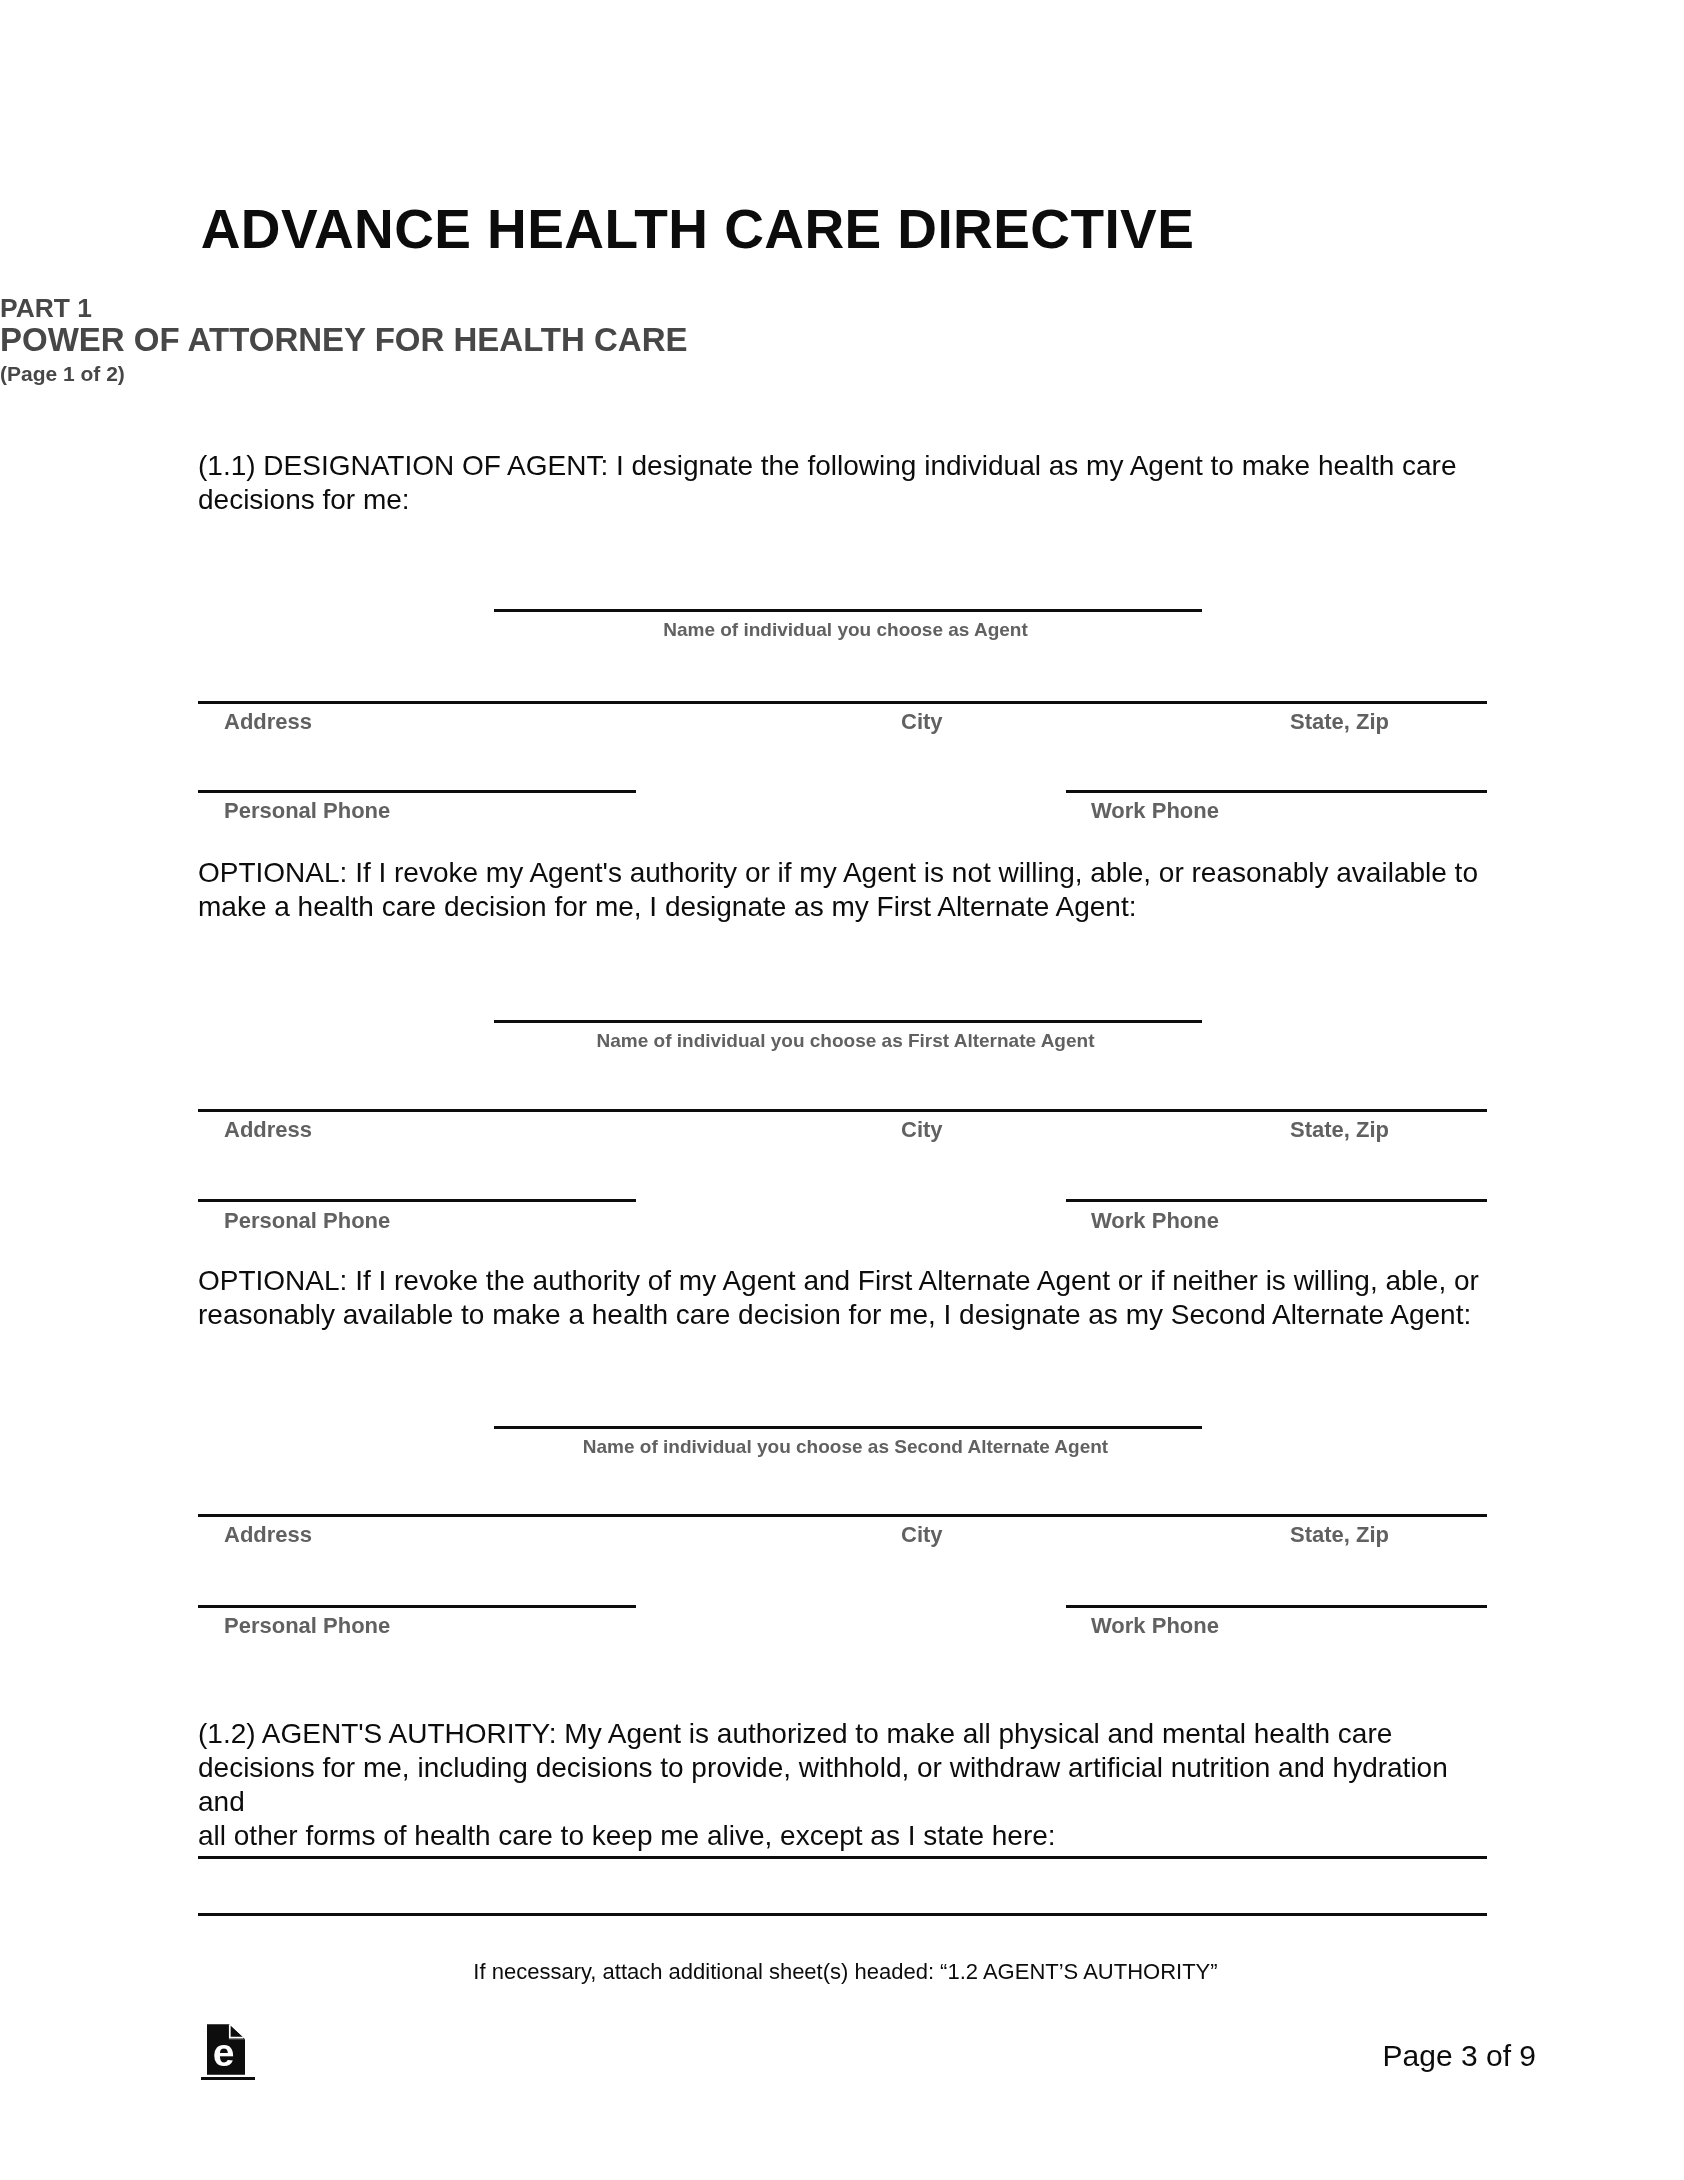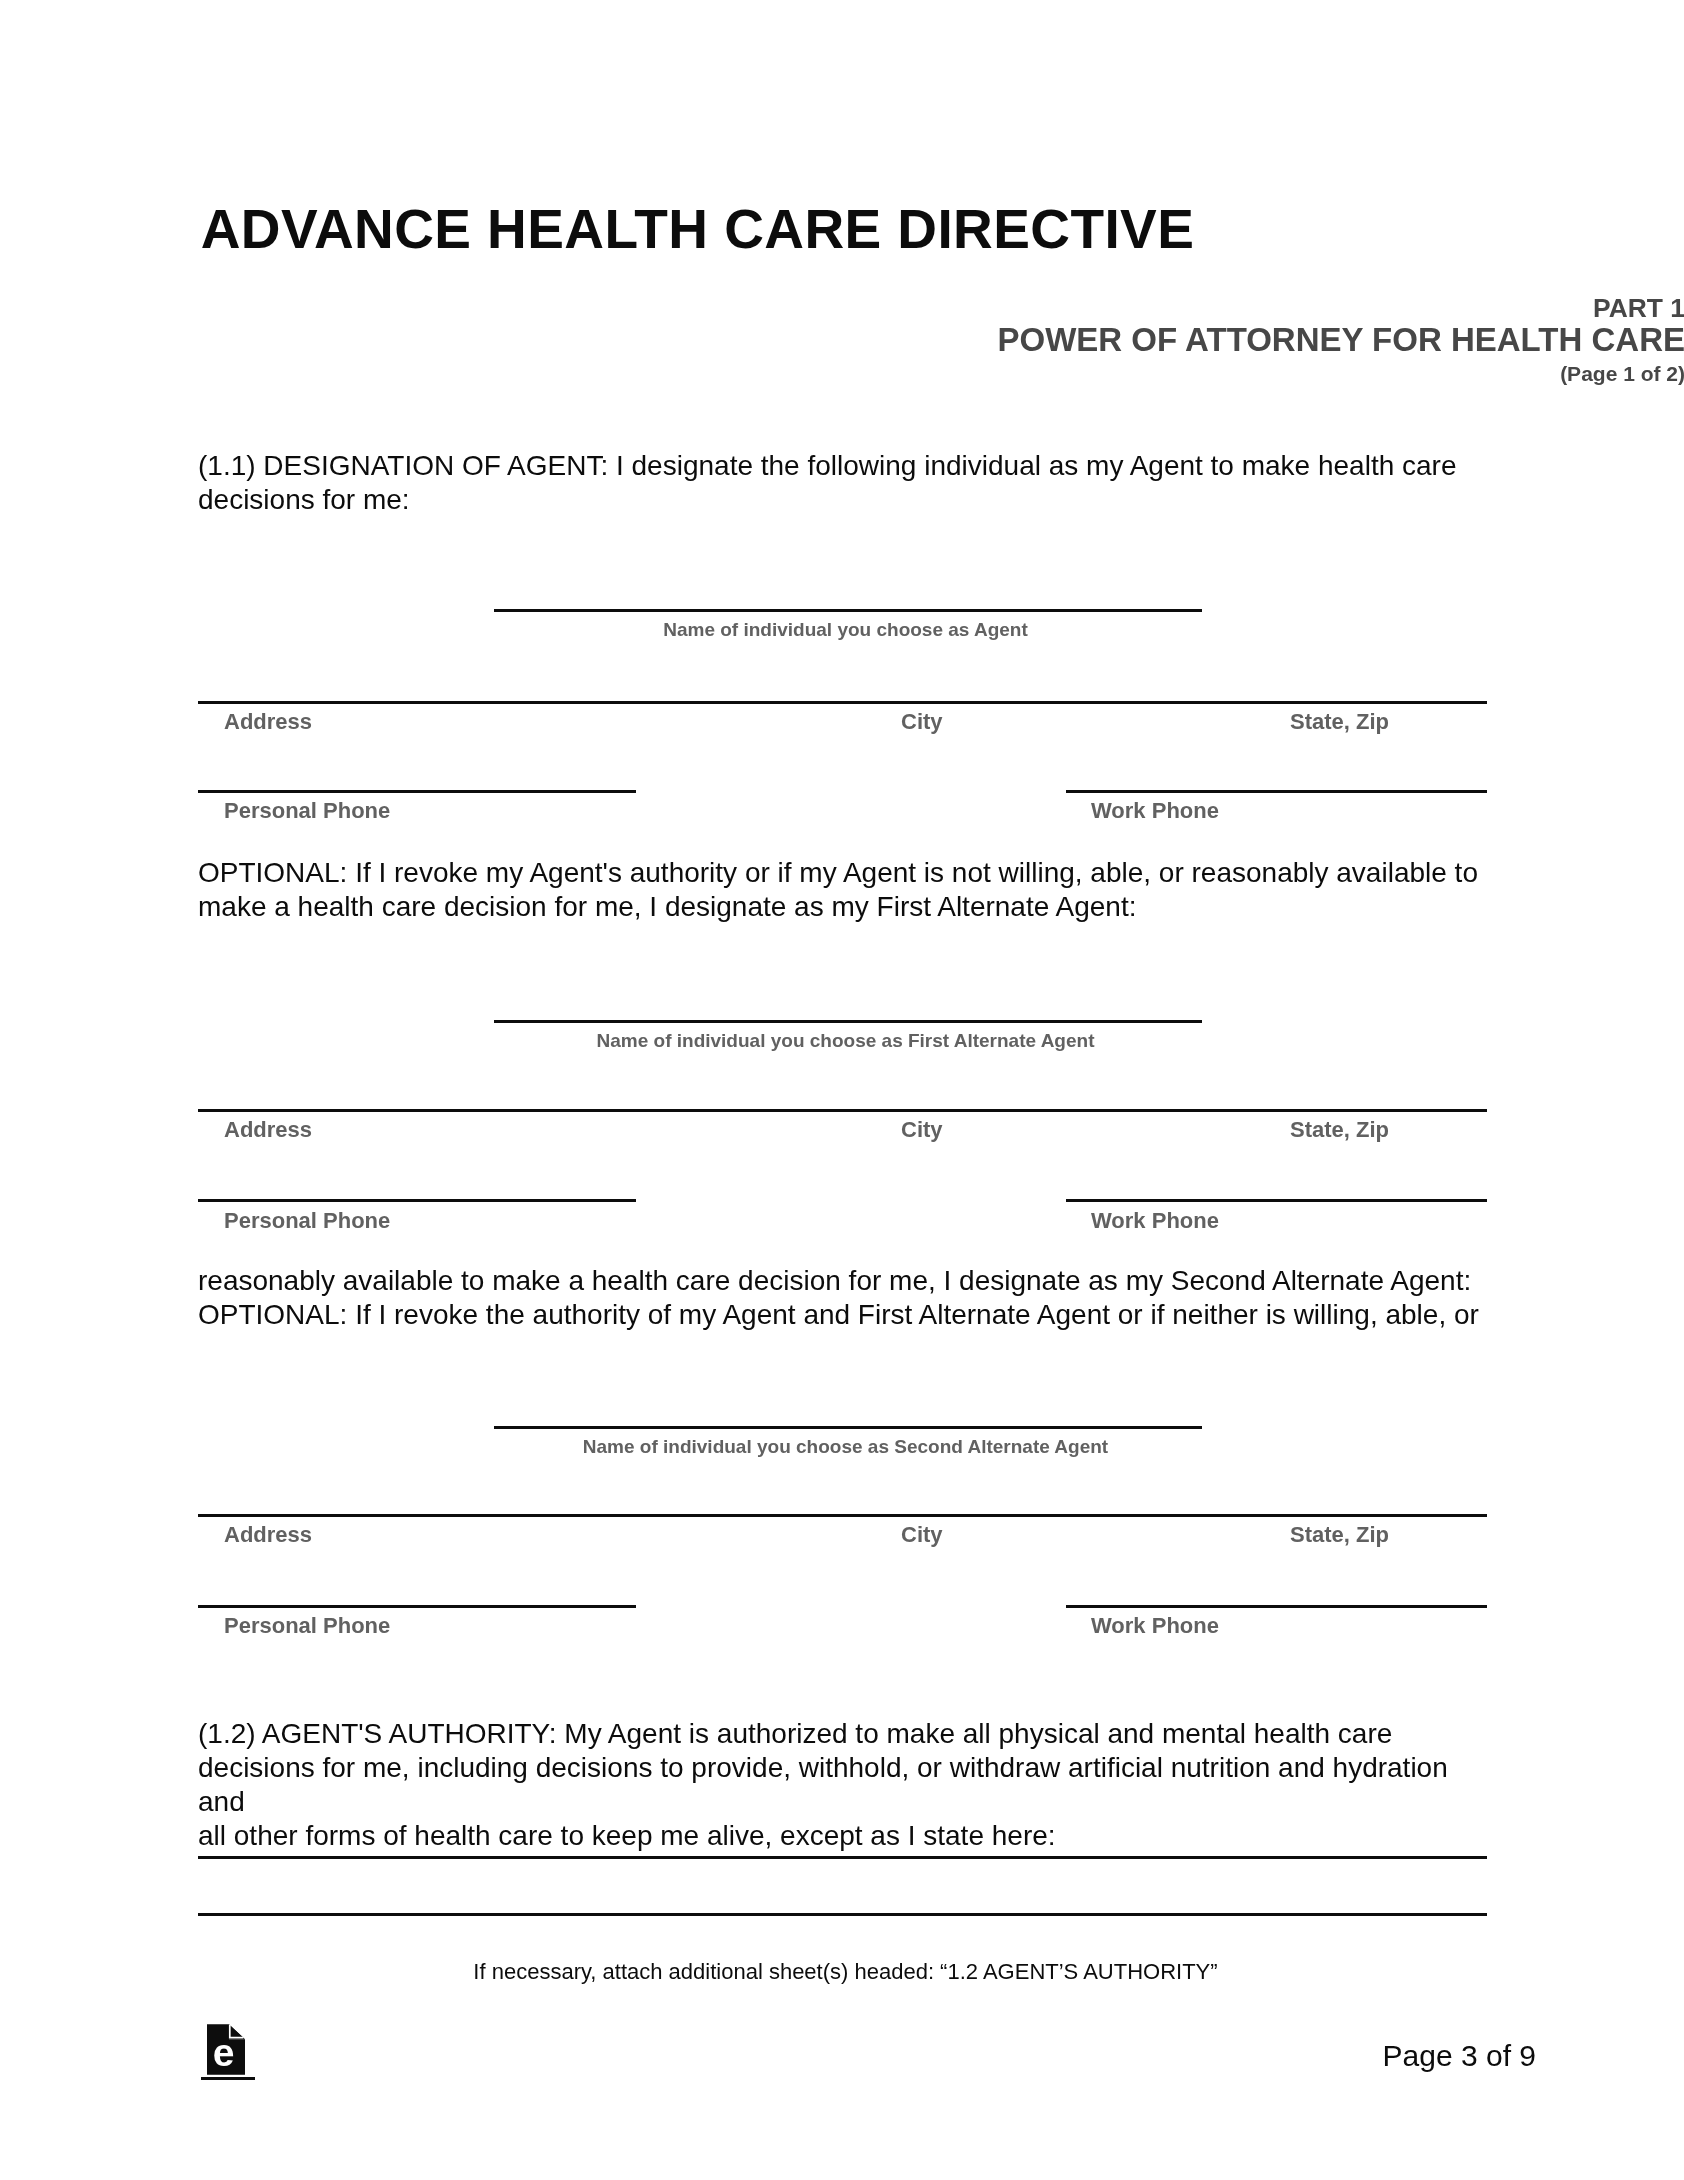--- a/index.html
+++ b/index.html
@@ -13,21 +13,21 @@
     overflow:hidden;
   }
   .abs{position:absolute;}
   .doc-title{
     left:0;top:196px;width:1395px;
     text-align:center;
     font-size:55px;line-height:66px;font-weight:bold;
     color:#0c0c0c;letter-spacing:0.4px;
   }
   .part-line{
-    left:0;width:1685px;text-align:right;
+    left:0;width:1685px;text-align:left;
     font-weight:bold;color:#474747;
   }
   .part-1{top:293px;font-size:26.4px;line-height:31px;}
   .part-2{top:324px;font-size:33px;line-height:31px;}
   .part-3{top:361px;font-size:21px;line-height:25.6px;}
   .para{
     left:198px;width:1295px;
     font-size:28px;line-height:34px;color:#0c0c0c;
   }
   .rule{
@@ -97,22 +97,22 @@
   <div class="abs field-label" style="left:224px;top:1119px;">Address</div>
   <div class="abs field-label" style="left:901px;top:1119px;">City</div>
   <div class="abs field-label" style="left:1290px;top:1119px;">State, Zip</div>
 
   <div class="abs rule" style="left:198px;top:1199px;width:438px;"></div>
   <div class="abs rule" style="left:1066px;top:1199px;width:421px;"></div>
   <div class="abs field-label" style="left:224px;top:1210px;">Personal Phone</div>
   <div class="abs field-label" style="left:1091px;top:1210px;">Work Phone</div>
 
   <div class="abs para" style="top:1264px;">
+    <div>OPTIONAL: If I revoke the authority of my Agent and First Alternate Agent or if neither is willing, able, or</div>
     <div>reasonably available to make a health care decision for me, I designate as my Second Alternate Agent:</div>
-    <div>OPTIONAL: If I revoke the authority of my Agent and First Alternate Agent or if neither is willing, able, or</div>
   </div>
 
   <div class="abs rule" style="left:494px;top:1426px;width:708px;"></div>
   <div class="abs name-caption" style="top:1436px;">Name of individual you choose as Second Alternate Agent</div>
 
   <div class="abs rule" style="left:198px;top:1514px;width:1289px;"></div>
   <div class="abs field-label" style="left:224px;top:1524px;">Address</div>
   <div class="abs field-label" style="left:901px;top:1524px;">City</div>
   <div class="abs field-label" style="left:1290px;top:1524px;">State, Zip</div>
 

